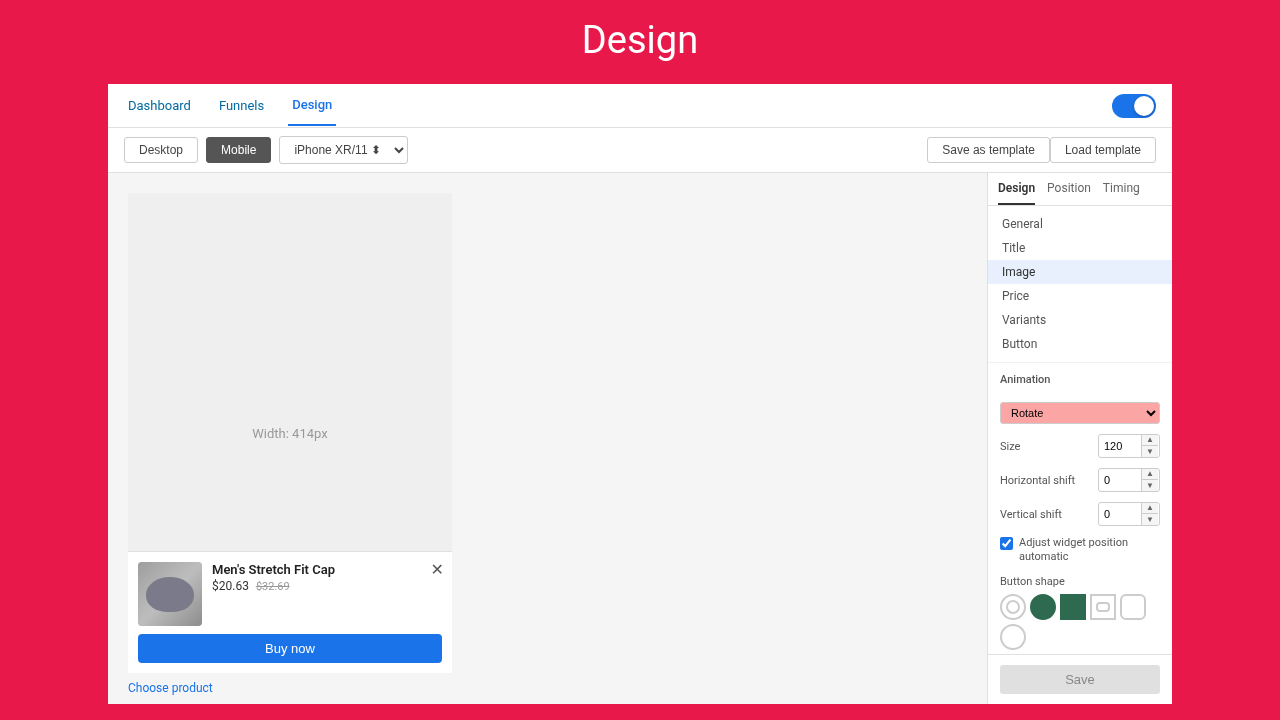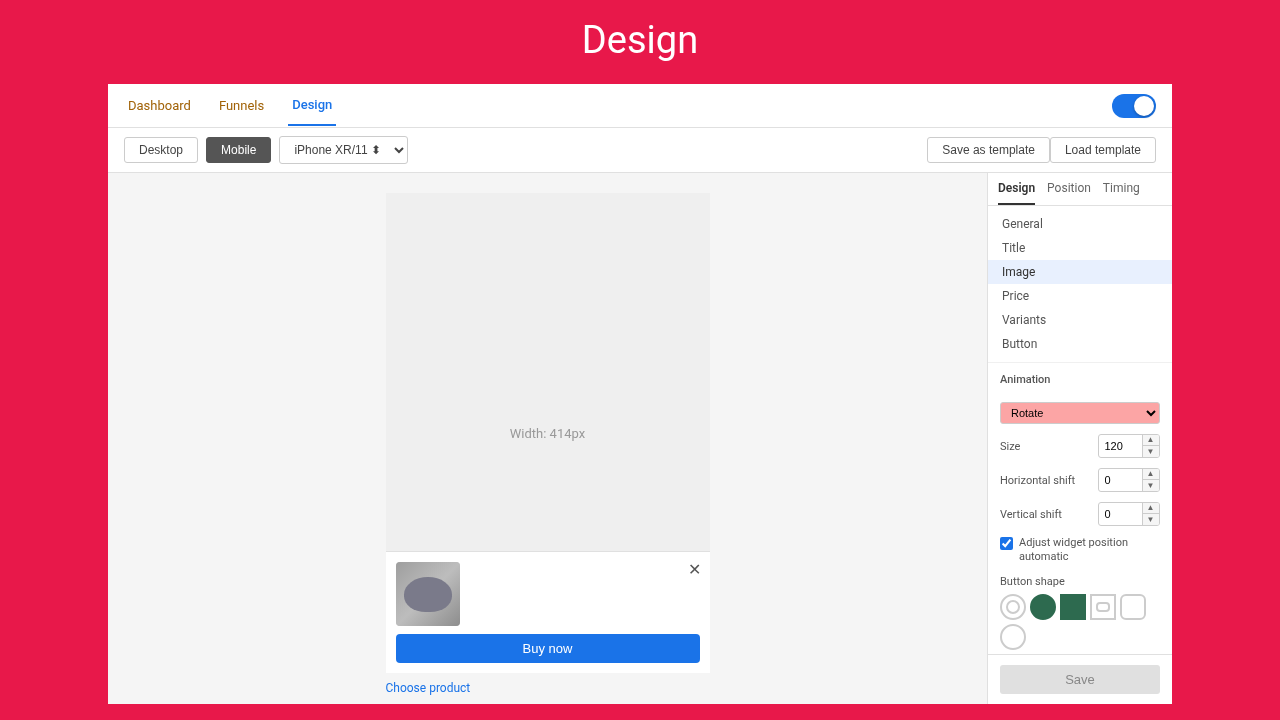--- a/index.html
+++ b/index.html
@@ -29,21 +29,21 @@
       background: white;
       display: flex;
       align-items: center;
       padding: 0 16px;
       border-bottom: 1px solid #e0e0e0;
       height: 44px;
       gap: 20px;
     }
     .nav-item {
       font-size: 13px;
-      color: #a16207;
+      color: #0369a1;
       cursor: pointer;
       padding: 12px 4px;
     }
     .nav-item.active {
       color: #1a73e8;
       border-bottom: 2px solid #1a73e8;
       font-weight: 500;
     }
     .nav-toggle {
       margin-left: auto;
@@ -117,21 +117,21 @@
     .main-content {
       display: flex;
       flex: 1;
       overflow: hidden;
     }
 
     .canvas-area {
       flex: 1;
       background: #f5f5f5;
       display: flex;
-      justify-content: center;
+      justify-content: flex-start;
       align-items: flex-start;
       padding: 20px;
       position: relative;
     }
 
     .phone-canvas {
       background: #efefef;
       width: 324px;
       height: 480px;
       position: relative;
@@ -289,21 +289,20 @@
       width: 95px;
       cursor: pointer;
     }
     .setting-input-group {
       display: flex;
       align-items: center;
       border: 1px solid #ccc;
       border-radius: 3px;
       overflow: hidden;
       width: 62px;
-      justify-content: center;
     }
     .setting-input {
       border: none;
       padding: 3px 5px;
       font-size: 11px;
       width: 42px;
       outline: none;
     }
     .spin-btns {
       display: flex;
@@ -428,20 +427,27 @@
     <div class="canvas-area">
       <div class="phone-canvas">
         <span class="canvas-width-label">Width: 414px</span>
 
         <div class="product-card">
           <button class="close-btn">✕</button>
           <div class="product-card-header">
             <div class="product-img">
               <div class="product-img-inner"></div>
             </div>
+            <div class="product-info">
+              <div class="product-name">Men's Stretch Fit Cap</div>
+              <div class="product-price">
+                <span>$20.63</span>
+                <span class="product-price-original">$32.69</span>
+              </div>
+            </div>
           </div>
           <button class="buy-now-btn">Buy now</button>
         </div>
 
         <a class="choose-product">Choose product</a>
       </div>
     </div>
 
     <div class="right-panel">
 

